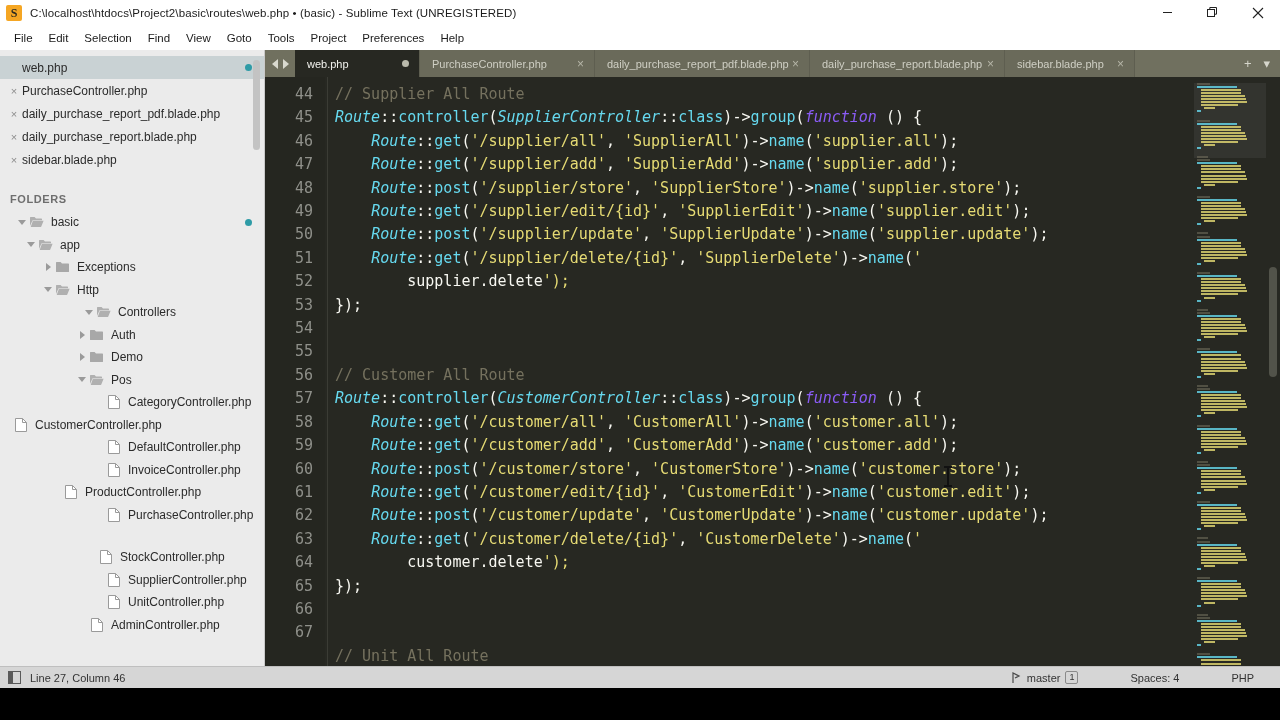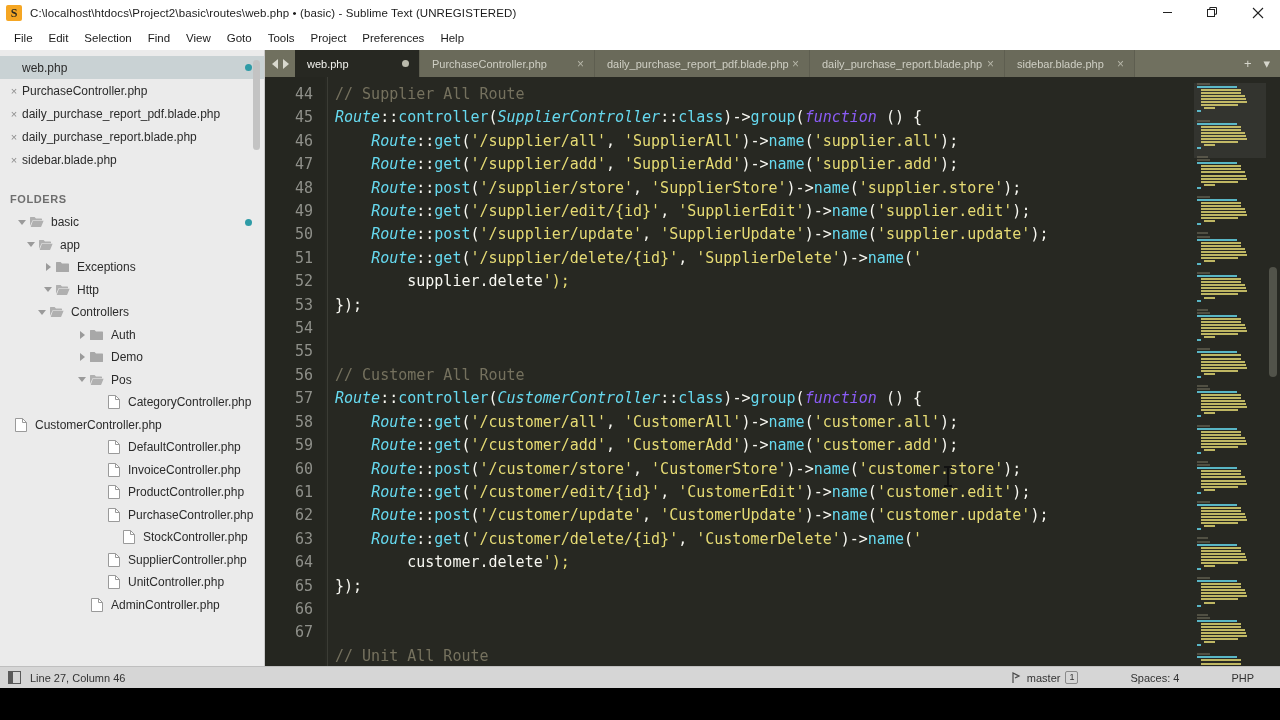--- a/index.html
+++ b/index.html
@@ -250,21 +250,21 @@
                 <i></i>
               </span>
               <span class="ficon">
                 <svg width="14" height="12" viewBox="0 0 14 12">
                   <path d="M0,1.6 A0.6,0.6 0 0 1 0.6,1 H4.6 L6,2.6 H11.4 A0.6,0.6 0 0 1 12,3.2 V4.2 H2.6 L0,10 Z" fill="#b0b0b0"></path>
                   <path d="M2.9,4.8 H13.6 L11.3,10.6 A0.6,0.6 0 0 1 10.7,11 H0.7 Z" fill="#b0b0b0"></path>
                 </svg>
               </span>
               <span class="tree-label">Http</span>
             </div>
-            <div class="tree-row" style="padding-left: 36px;">
+            <div class="tree-row" style="padding-left: 83px;">
               <span class="arrow down">
                 <i></i>
               </span>
               <span class="ficon">
                 <svg width="14" height="12" viewBox="0 0 14 12">
                   <path d="M0,1.6 A0.6,0.6 0 0 1 0.6,1 H4.6 L6,2.6 H11.4 A0.6,0.6 0 0 1 12,3.2 V4.2 H2.6 L0,10 Z" fill="#b0b0b0"></path>
                   <path d="M2.9,4.8 H13.6 L11.3,10.6 A0.6,0.6 0 0 1 10.7,11 H0.7 Z" fill="#b0b0b0"></path>
                 </svg>
               </span>
               <span class="tree-label">Controllers</span>
@@ -344,45 +344,45 @@
                 <i></i>
               </span>
               <span class="ficon">
                 <svg width="12" height="14" viewBox="0 0 12 14">
                   <path d="M0.5,0.5 H7.5 L11.5,4.5 V13.5 H0.5 Z" fill="#ffffff" stroke="#9a9a9a" stroke-width="1"></path>
                   <path d="M7.5,0.5 V4.5 H11.5" fill="none" stroke="#9a9a9a" stroke-width="1"></path>
                 </svg>
               </span>
               <span class="tree-label">InvoiceController.php</span>
             </div>
+            <div class="tree-row" style="padding-left: 50px;">
+              <span class="arrow none">
+                <i></i>
+              </span>
+              <span class="ficon">
+                <svg width="12" height="14" viewBox="0 0 12 14">
+                  <path d="M0.5,0.5 H7.5 L11.5,4.5 V13.5 H0.5 Z" fill="#ffffff" stroke="#9a9a9a" stroke-width="1"></path>
+                  <path d="M7.5,0.5 V4.5 H11.5" fill="none" stroke="#9a9a9a" stroke-width="1"></path>
+                </svg>
+              </span>
+              <span class="tree-label">ProductController.php</span>
+            </div>
             <div class="tree-row" style="padding-left: 93px;">
               <span class="arrow none">
                 <i></i>
               </span>
               <span class="ficon">
                 <svg width="12" height="14" viewBox="0 0 12 14">
                   <path d="M0.5,0.5 H7.5 L11.5,4.5 V13.5 H0.5 Z" fill="#ffffff" stroke="#9a9a9a" stroke-width="1"></path>
                   <path d="M7.5,0.5 V4.5 H11.5" fill="none" stroke="#9a9a9a" stroke-width="1"></path>
                 </svg>
               </span>
-              <span class="tree-label">ProductController.php</span>
-            </div>
-            <div class="tree-row" style="padding-left: 93px;">
-              <span class="arrow none">
-                <i></i>
-              </span>
-              <span class="ficon">
-                <svg width="12" height="14" viewBox="0 0 12 14">
-                  <path d="M0.5,0.5 H7.5 L11.5,4.5 V13.5 H0.5 Z" fill="#ffffff" stroke="#9a9a9a" stroke-width="1"></path>
-                  <path d="M7.5,0.5 V4.5 H11.5" fill="none" stroke="#9a9a9a" stroke-width="1"></path>
-                </svg>
-              </span>
               <span class="tree-label">PurchaseController.php</span>
             </div>
-            <div class="tree-row" style="padding-left: 108px;">
+            <div class="tree-row" style="padding-left: 85px; margin-top: 20px;">
               <span class="arrow none">
                 <i></i>
               </span>
               <span class="ficon">
                 <svg width="12" height="14" viewBox="0 0 12 14">
                   <path d="M0.5,0.5 H7.5 L11.5,4.5 V13.5 H0.5 Z" fill="#ffffff" stroke="#9a9a9a" stroke-width="1"></path>
                   <path d="M7.5,0.5 V4.5 H11.5" fill="none" stroke="#9a9a9a" stroke-width="1"></path>
                 </svg>
               </span>
               <span class="tree-label">StockController.php</span>

